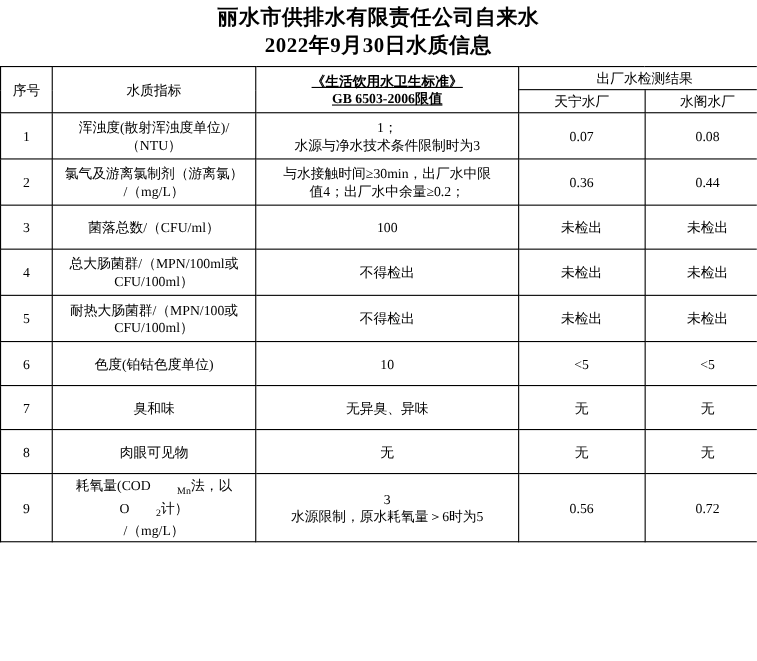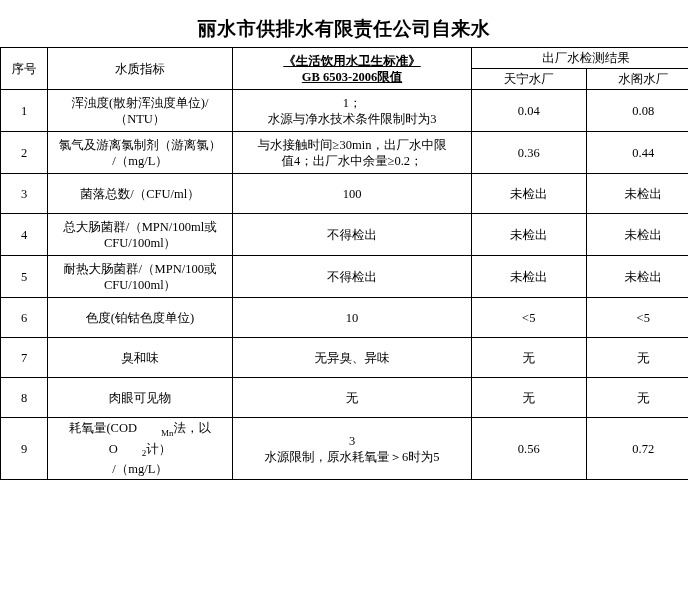--- a/index.html
+++ b/index.html
@@ -15,21 +15,21 @@
     overflow: hidden;
   }
   .page {
     width: 688px;
     height: 601px;
     position: relative;
     box-sizing: border-box;
   }
   .title-block {
     text-align: center;
-    padding-top: 16px;
+    padding-top: 4px;
     font-family: Liberation Serif, serif;
   }
   .title-line {
     font-size: 19px;
     font-weight: bold;
     line-height: 25px;
     letter-spacing: 0.5px;
   }
   table.wq {
     border-collapse: collapse;
@@ -85,20 +85,21 @@
     padding-left: 24px;
   }
 </style>
 </head>
 <body>
 
 <div class="page">
 
   <div class="title-block">
     <div class="title-line">丽水市供排水有限责任公司自来水</div>
+    <div class="title-line">2022年9月30日水质信息</div>
   </div>
 
   <table class="wq">
     <thead>
       <tr>
         <th class="h-seq head-cell" rowspan="2">序号</th>
         <th class="h-index head-cell" rowspan="2">水质指标</th>
         <th class="h-std std-head" rowspan="2">
           <div>《生活饮用水卫生标准》</div>
           <div>GB 6503-2006限值</div>
@@ -115,21 +116,21 @@
       <tr class="r-tall">
         <td class="c-seq">1</td>
         <td class="c-index">
           <div>浑浊度(散射浑浊度单位)/</div>
           <div>（NTU）</div>
         </td>
         <td class="c-std">
           <div>1；</div>
           <div>水源与净水技术条件限制时为3</div>
         </td>
-        <td class="c-val">0.04</td>
+        <td class="c-val">0.07</td>
         <td class="c-val">0.08</td>
       </tr>
 
       <tr class="r-tall">
         <td class="c-seq">2</td>
         <td class="c-index">
           <div>氯气及游离氯制剂（游离氯）</div>
           <div>/（mg/L）</div>
         </td>
         <td class="c-std">

